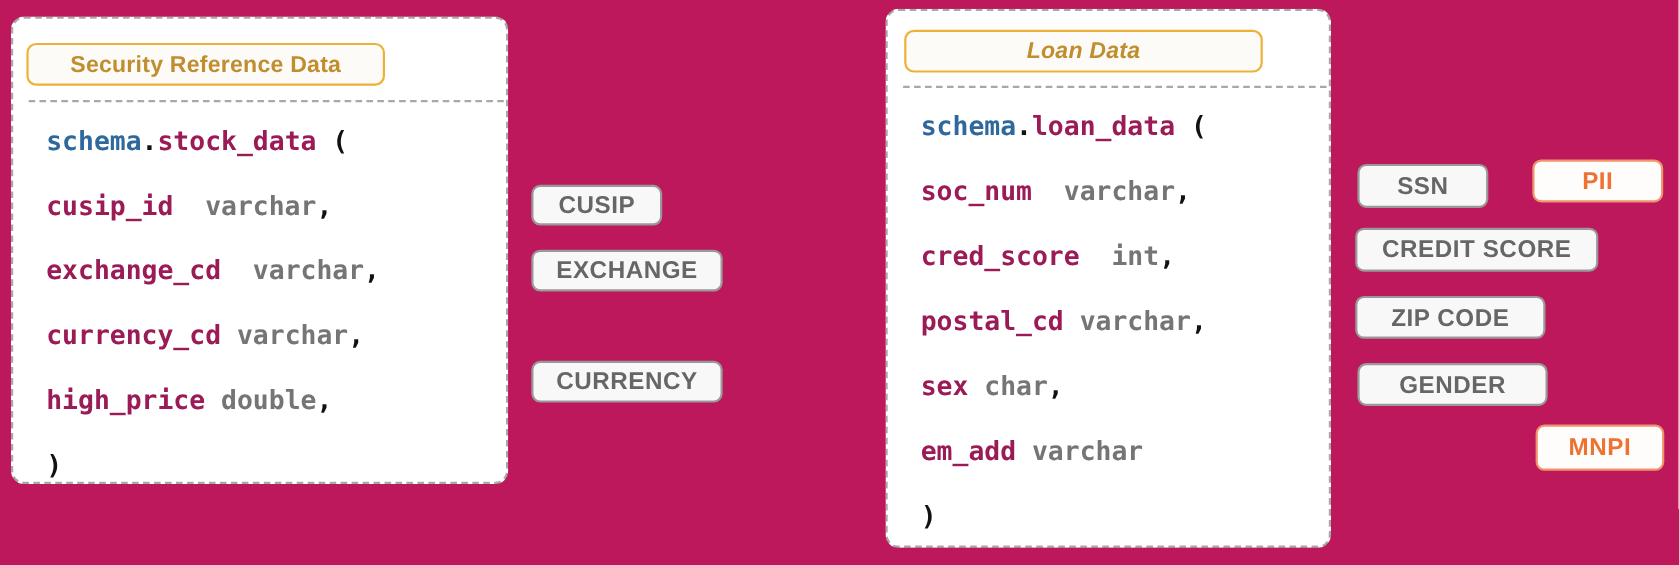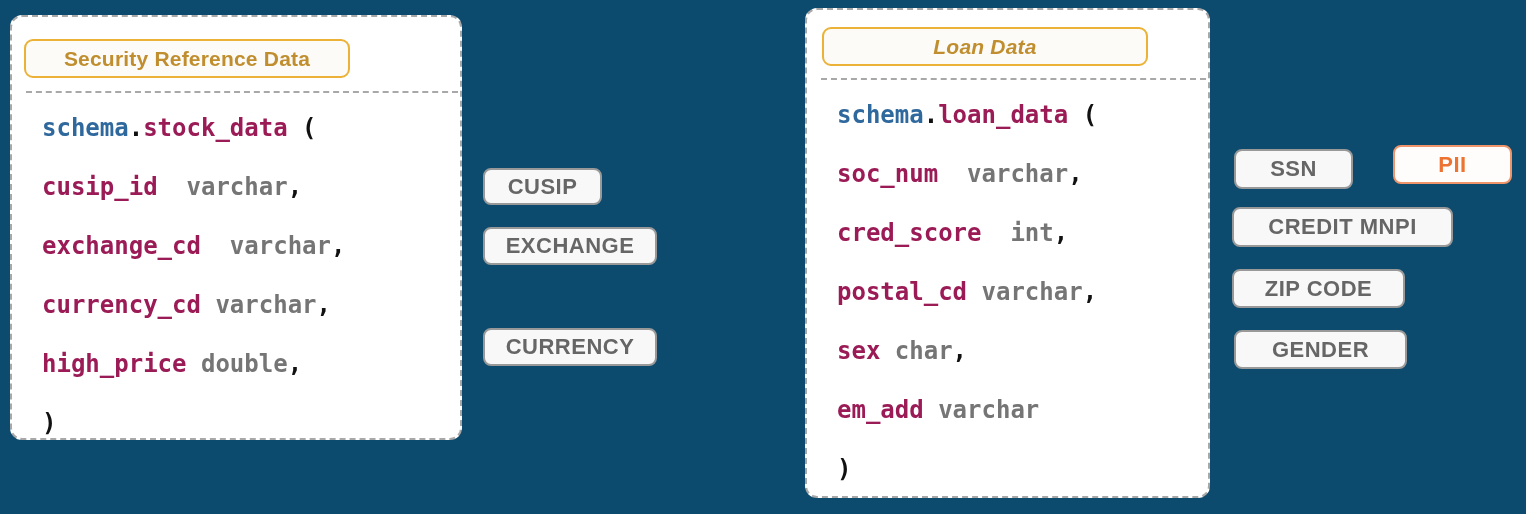--- a/index.html
+++ b/index.html
@@ -2,21 +2,21 @@
 <html><head>
 <meta charset="utf-8">
 <style>
   * { margin: 0; padding: 0; box-sizing: border-box; }
   html, body { background: #ffffff; }
   body { font-family: "Liberation Sans", sans-serif; }
   .canvas {
     position: relative;
     width: 1526px;
     height: 514px;
-    background: #0c4a6e;
+    background: #be185d;
     overflow: hidden;
   }
   .panel {
     position: absolute;
     border: 2px dashed #a8a8a8;
     border-radius: 12px;
     background: #ffffff;
   }
   .panel-left  { left: 10px;  top: 15px; width: 452px; height: 425px; }
   .panel-right { left: 805px; top: 8px;  width: 405px; height: 490px; }
@@ -113,19 +113,20 @@
   <div class="tag tag-exchange">EXCHANGE</div>
   <div class="tag tag-currency">CURRENCY</div>
 
   <section class="panel panel-right">
     <div class="badge">Loan Data</div>
     <div class="separator"></div>
     <div class="code"><div class="code-line"><span class="tok-kw">schema</span><span class="tok-pu">.</span><span class="tok-id">loan_data</span><span class="tok-pu"> (</span></div><div class="code-line"><span class="tok-id">soc_num</span><span class="tok-pu">  </span><span class="tok-ty">varchar</span><span class="tok-pu">,</span></div><div class="code-line"><span class="tok-id">cred_score</span><span class="tok-pu">  </span><span class="tok-ty">int</span><span class="tok-pu">,</span></div><div class="code-line"><span class="tok-id">postal_cd</span><span class="tok-pu"> </span><span class="tok-ty">varchar</span><span class="tok-pu">,</span></div><div class="code-line"><span class="tok-id">sex</span><span class="tok-pu"> </span><span class="tok-ty">char</span><span class="tok-pu">,</span></div><div class="code-line"><span class="tok-id">em_add</span><span class="tok-pu"> </span><span class="tok-ty">varchar</span></div><div class="code-line"><span class="tok-pu">)</span></div></div>
   </section>
 
   <div class="tag tag-ssn">SSN</div>
-  <div class="tag tag-credit-score">CREDIT MNPI</div>
+  <div class="tag tag-credit-score">CREDIT SCORE</div>
   <div class="tag tag-zip-code">ZIP CODE</div>
   <div class="tag tag-gender">GENDER</div>
 
   <div class="tag orange tag-pii">PII</div>
+  <div class="tag orange tag-mnpi">MNPI</div>
 
 </div>
 
 </body></html>

